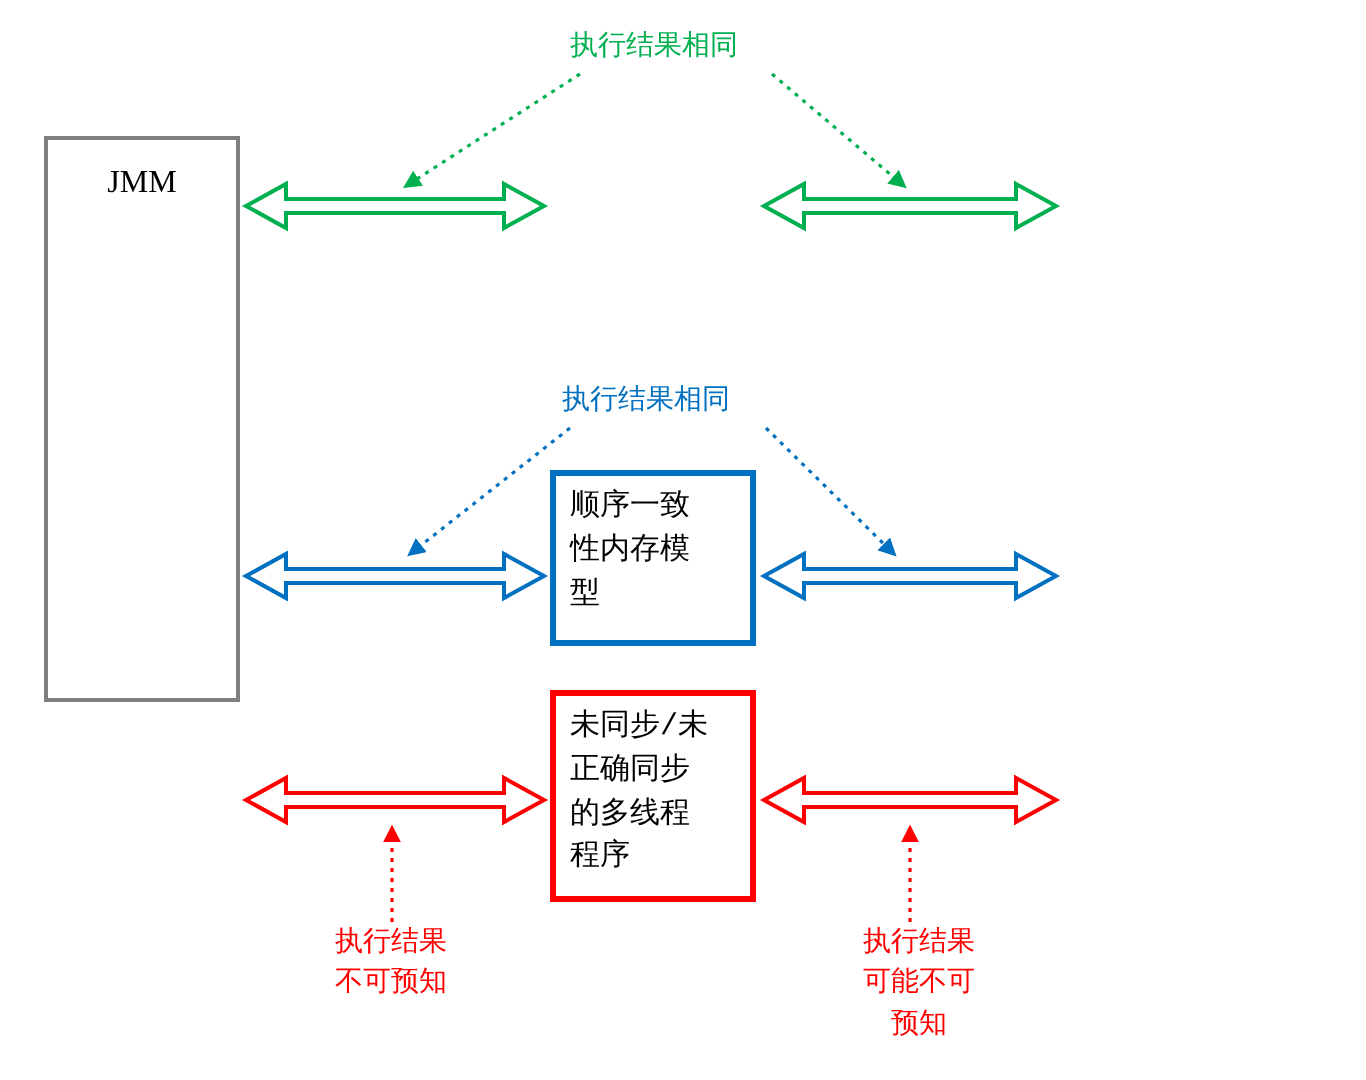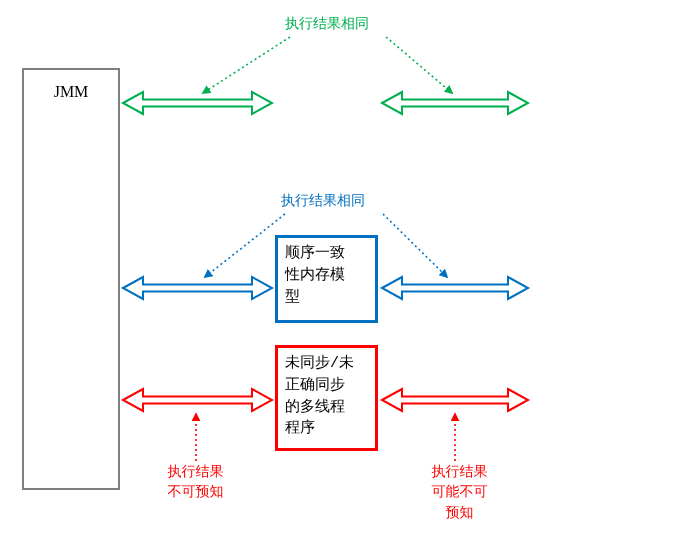--- a/index.html
+++ b/index.html
@@ -17,21 +17,21 @@
   }
   .abs { position: absolute; box-sizing: border-box; font-family: Liberation Mono, monospace; }
 
   .node-box {
     font-size: 15px;
     line-height: 1.45;
     color: #000;
     background: #fff;
   }
   .jmm-box {
-    left: 22px; top: 68px; width: 98px; height: 422px;
+    left: 22px; top: 68px; width: 98px; height: 283px;
     border: 2px solid #7f7f7f;
     text-align: center;
     padding-top: 10px;
     font-family: "Liberation Serif", "DejaVu Serif", serif;
     font-size: 16px;
   }
   .seq-box {
     left: 531px; top: 55px; width: 114px; height: 388px;
     border: 3px solid #000000;
     text-align: center;

